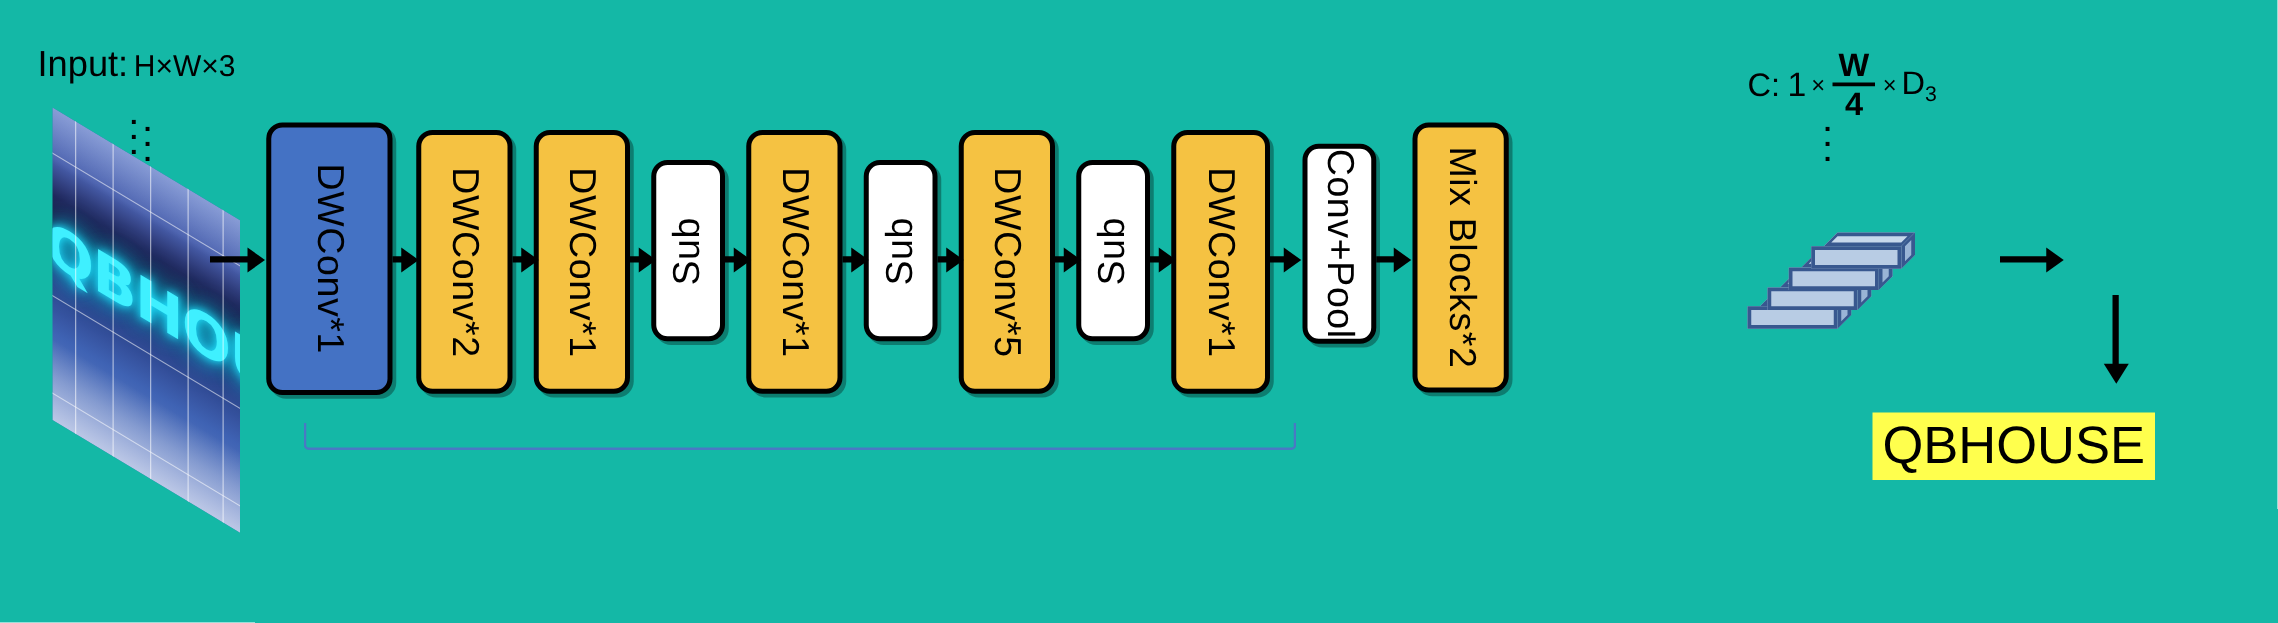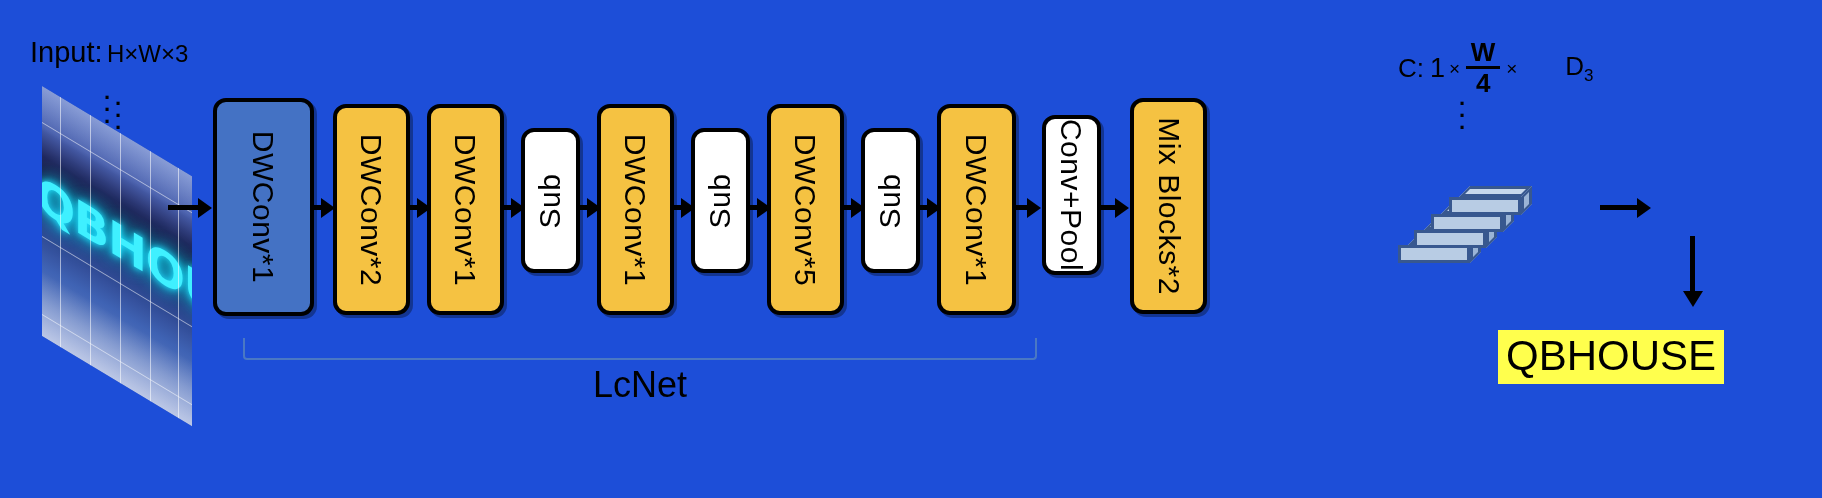--- a/index.html
+++ b/index.html
@@ -1,18 +1,18 @@
 <!DOCTYPE html>
 <html><head>
 <meta charset="utf-8">
 <style>
   html,body{margin:0;padding:0;background:#ffffff;}
   body{width:1822px;height:498px;overflow:hidden;
        font-family:"Liberation Sans","DejaVu Sans",sans-serif;color:#000;}
-  #canvas{position:relative;width:1822px;height:498px;background:#1d4ed8;}
+  #canvas{position:relative;width:1822px;height:498px;background:#14b8a6;}
 
   
   .input-label{position:absolute;left:30px;top:36px;white-space:nowrap;}
   .input-label .big{font-size:29px;}
   .input-label .small{font-size:24px;}
 
   
   .input-img-wrap{position:absolute;left:42px;top:72px;width:175px;height:310px;}
   .input-img{position:absolute;left:0;top:0;width:150px;height:250px;
      transform:skewY(31deg) translateY(14px);
@@ -56,21 +56,21 @@
   .clabel{position:absolute;left:1398px;top:40px;display:flex;align-items:center;
      font-size:25px;white-space:nowrap;}
   .clabel .lead{font-size:26px;}
   .clabel .one{font-size:27px;margin-left:6px;}
   .clabel .times{font-size:19px;margin:0 4px;}
   .frac{display:inline-flex;flex-direction:column;align-items:center;line-height:1;
      margin:0 2px;position:relative;top:-1px;}
   .frac .num{font-size:26px;font-weight:bold;padding-bottom:1px;}
   .frac .bar{width:34px;height:3px;background:#000;}
   .frac .den{font-size:26px;font-weight:bold;padding-top:1px;}
-  .clabel .d3{font-size:26px;margin-left:44px;}
+  .clabel .d3{font-size:26px;}
   .clabel .d3 sub{font-size:17px;}
   .dots-c{position:absolute;left:1459px;top:92px;font-size:22px;line-height:12px;
      color:#000;font-weight:bold;}
 
   
   .slabs{position:absolute;left:1398px;top:168px;width:150px;height:90px;}
   .slab{position:absolute;}
   .slab .face{position:absolute;left:0;top:0;background:#b8cce4;
      border:3px solid #38588f;box-sizing:border-box;}
   .slab .topf{position:absolute;background:#c7d8ec;border:3px solid #38588f;
@@ -212,15 +212,14 @@
       <div class="side" style="left:72px;top:11px;width:11px;height:18px;"></div>
       <div class="face" style="left:0px;top:11px;width:72px;height:18px;"></div>
     </div>
   </div>
 
   <div class="fc-in"></div>
   <div class="fc-down"></div>
   <div class="out-text">QBHOUSE</div>
 
   <div class="bracket"></div>
-  <div class="bracket-label">LcNet</div>
 
 </div>
 
 </body></html>

